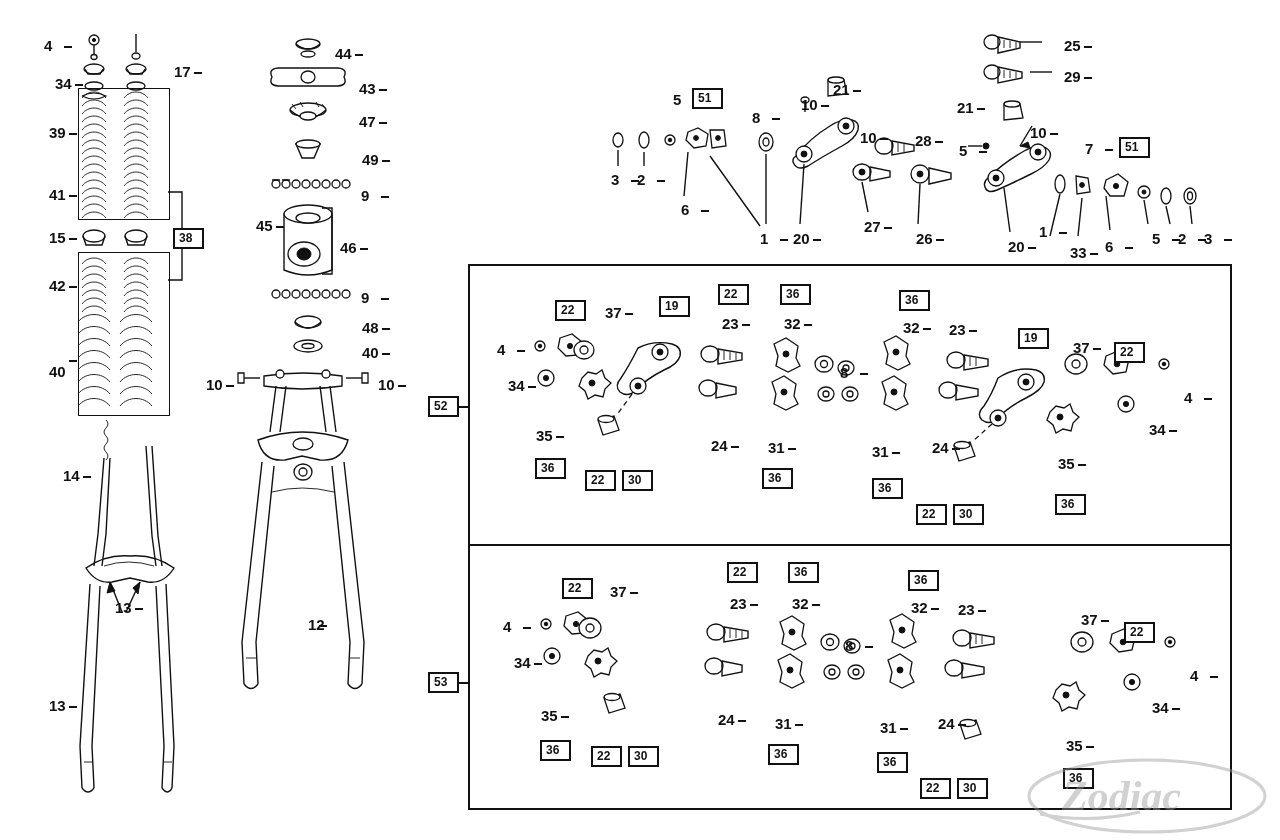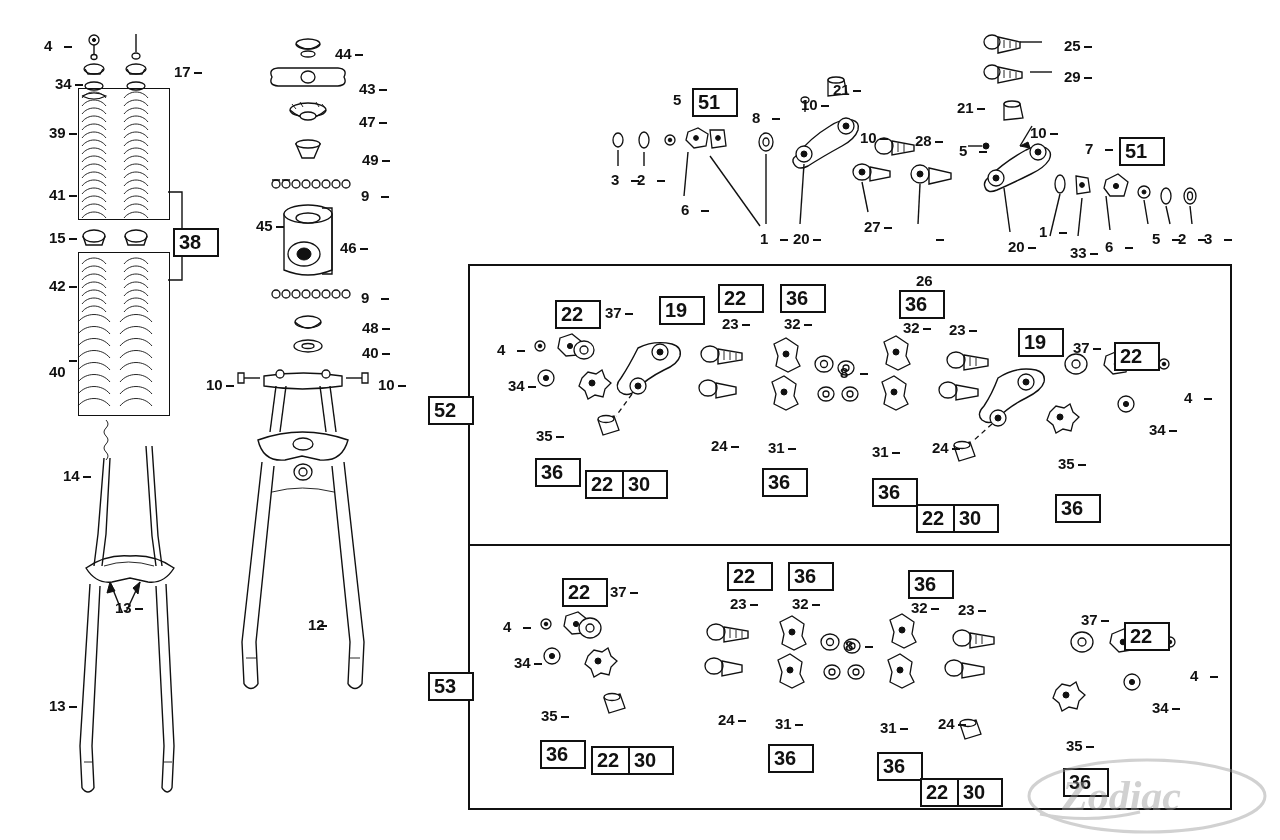--- a/index.html
+++ b/index.html
@@ -18,23 +18,23 @@
     position:absolute;
     font-size:15px;
     font-weight:bold;
     color:#111;
     letter-spacing:0;
     white-space:nowrap;
     line-height:1;
   }
   .lbl.boxed{
     border:2px solid #111;
-    padding:2px 16px 3px 4px;
+    padding:2px 10px 3px 4px;
     background:#fff;
-    font-size:20px;
+    font-size:12px;
   }
 
   
   .dash{position:absolute;background:#111;height:2px;}
 
   
   .frame{
     position:absolute;
     border:2px solid #111;
     background:transparent;
@@ -629,21 +629,21 @@
       <div class="lbl" style="left: 637px; top: 172px;">2</div>
       <div class="dash" style="left: 657px; top: 180px; width: 8px;"></div>
       <div class="lbl" style="left: 681px; top: 202px;">6</div>
       <div class="dash" style="left: 701px; top: 210px; width: 8px;"></div>
       <div class="lbl" style="left: 760px; top: 231px;">1</div>
       <div class="dash" style="left: 780px; top: 239px; width: 8px;"></div>
       <div class="lbl" style="left: 793px; top: 231px;">20</div>
       <div class="dash" style="left: 813px; top: 239px; width: 8px;"></div>
       <div class="lbl" style="left: 864px; top: 219px;">27</div>
       <div class="dash" style="left: 884px; top: 227px; width: 8px;"></div>
-      <div class="lbl" style="left: 916px; top: 231px; margin-top: 42px;">26</div>
+      <div class="lbl" style="left: 916px; top: 231px;">26</div>
       <div class="dash" style="left: 936px; top: 239px; width: 8px;"></div>
       <div class="lbl" style="left: 1008px; top: 239px;">20</div>
       <div class="dash" style="left: 1028px; top: 247px; width: 8px;"></div>
       <div class="lbl" style="left: 1070px; top: 245px;">33</div>
       <div class="dash" style="left: 1090px; top: 253px; width: 8px;"></div>
       <div class="lbl" style="left: 1039px; top: 224px;">1</div>
       <div class="dash" style="left: 1059px; top: 232px; width: 8px;"></div>
       <div class="lbl" style="left: 1105px; top: 239px;">6</div>
       <div class="dash" style="left: 1125px; top: 247px; width: 8px;"></div>
       <div class="lbl" style="left: 1152px; top: 231px;">5</div>

